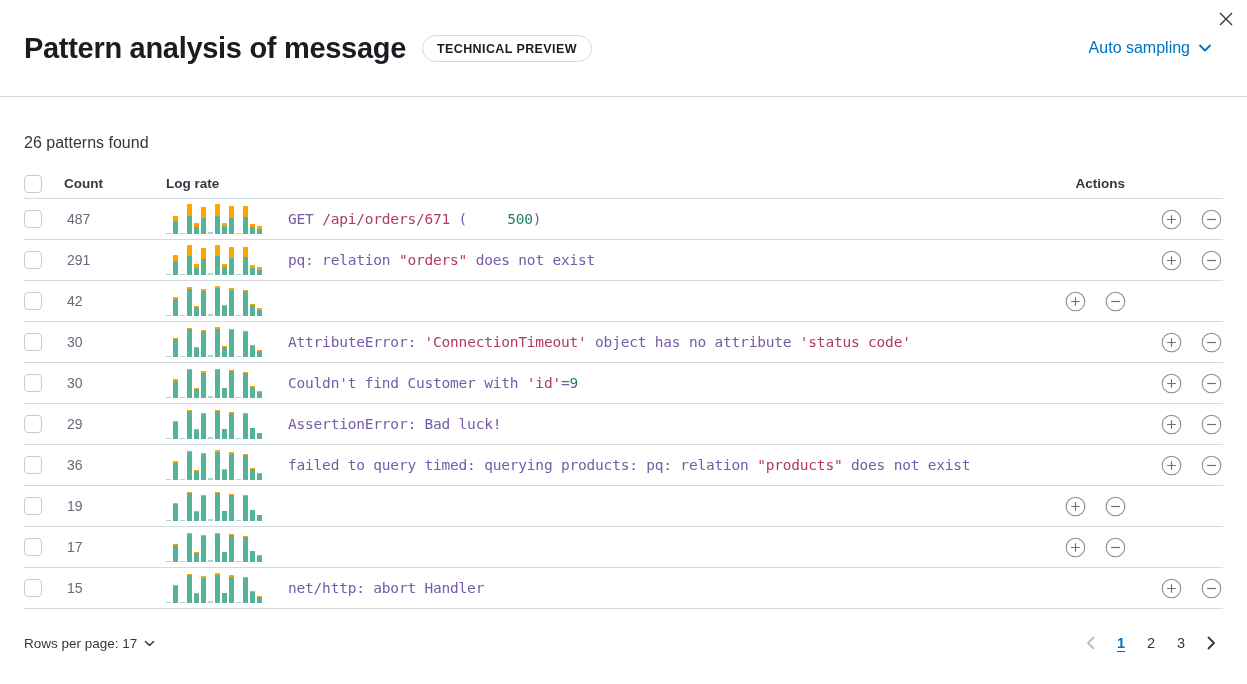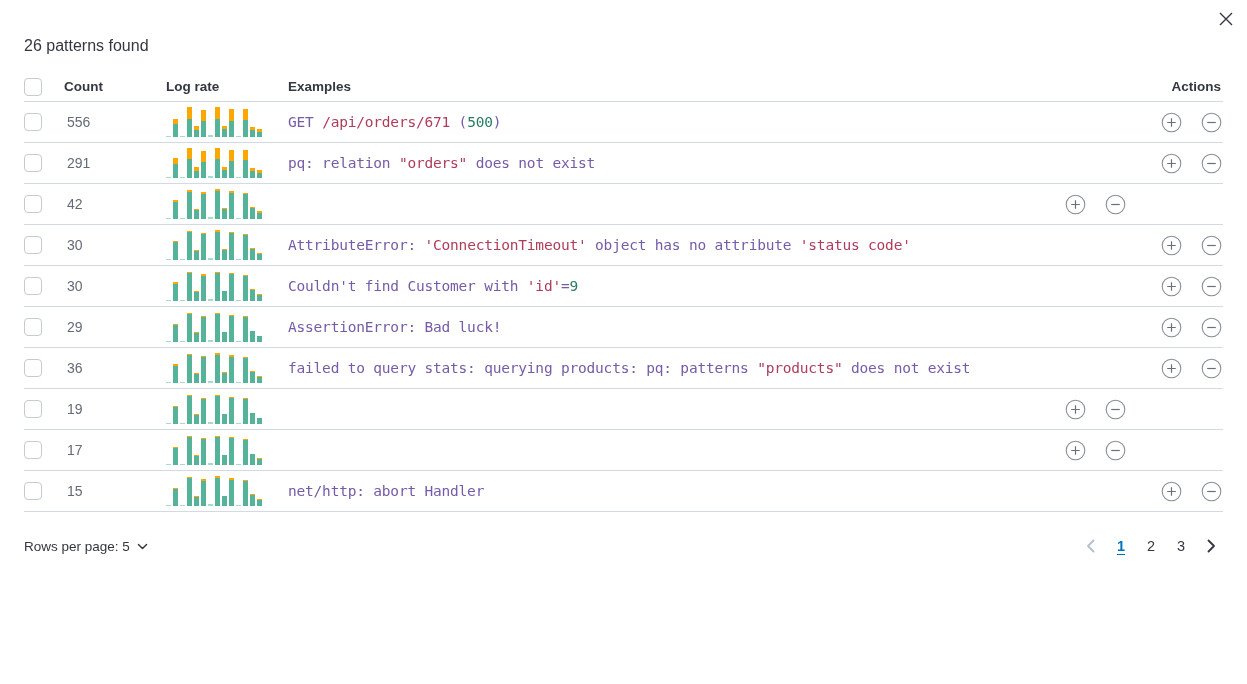--- a/index.html
+++ b/index.html
@@ -103,40 +103,49 @@
 <body>
 
 <div class="app">
 
   <button class="close-btn">
     <svg width="16" height="16" viewBox="0 0 16 16">
       <path d="M2 2 L14 14 M14 2 L2 14" stroke="#343741" stroke-width="1.4" fill="none"></path>
     </svg>
   </button>
 
+  <div class="flyout-header">
+    <h1 class="page-title">Pattern analysis of message</h1>
+    <span class="badge">TECHNICAL PREVIEW</span>
+    <button class="sampling">
+      <span>Auto sampling</span>
+      <svg width="16" height="16" viewBox="0 0 16 16">
+        <path d="M3 5.5 L8 10.5 L13 5.5" stroke="#0071C2" stroke-width="1.8" fill="none" stroke-linecap="round" stroke-linejoin="round"></path>
+      </svg>
+    </button>
+  </div>
 
   <div class="flyout-body">
     <div class="summary">26 patterns found</div>
 
     <div class="table">
       <div class="trow thead">
         <div>
             <div class="checkbox"></div>
           </div>
         <div class="col-label">Count</div>
         <div class="col-label">Log rate</div>
-        <div class="col-label">Examples</div>
         <div class="col-label col-actions">Actions</div>
       </div>
       <div id="table-rows">
           <div class="trow">
             <div>
               <div class="checkbox"></div>
             </div>
-            <div class="count-cell">556</div>
+            <div class="count-cell">487</div>
             <div>
               <div class="chart">
                 <div class="bar">
                   <div class="seg-teal" style="height: 1.5px; background: rgb(169, 220, 200);"></div>
                 </div>
                 <div class="bar">
                   <div class="seg-orange" style="height: 4.8px; background: rgb(252, 167, 0);"></div>
                   <div class="seg-teal" style="height: 13.5px; background: rgb(84, 179, 153);"></div>
                 </div>
                 <div class="bar">
@@ -179,21 +188,21 @@
                 <div class="bar">
                   <div class="seg-orange" style="height: 3px; background: rgb(252, 167, 0);"></div>
                   <div class="seg-teal" style="height: 7.2px; background: rgb(84, 179, 153);"></div>
                 </div>
                 <div class="bar">
                   <div class="seg-orange" style="height: 3px; background: rgb(252, 167, 0);"></div>
                   <div class="seg-teal" style="height: 4.8px; background: rgb(84, 179, 153);"></div>
                 </div>
               </div>
             </div>
-            <div class="example-cell"><span style="color: rgb(118, 91, 167);">GET </span><span style="color: rgb(175, 60, 90);">/api/orders/671</span><span style="color: rgb(118, 91, 167);"> (</span><span style="color: rgb(38, 125, 96);">500</span><span style="color: rgb(118, 91, 167);">)</span></div>
+            <div class="example-cell"><span style="color: rgb(118, 91, 167);">GET </span><span style="color: rgb(175, 60, 90);">/api/orders/671</span><span style="color: rgb(118, 91, 167);"> (</span><span style="color: rgb(38, 125, 96); margin-left: 40px;">500</span><span style="color: rgb(118, 91, 167);">)</span></div>
             <div class="actions-cell">
               <button class="icon-btn"><svg width="21" height="21" viewBox="0 0 21 21">
                   <circle cx="10.5" cy="10.5" r="9.3" stroke="#8A9098" stroke-width="1.1" fill="none"></circle>
                   <path d="M6.2 10.5 H14.8 M10.5 6.2 V14.8" stroke="#6A7077" stroke-width="1.2" fill="none"></path>
                 </svg></button>
               <button class="icon-btn"><svg width="21" height="21" viewBox="0 0 21 21">
                   <circle cx="10.5" cy="10.5" r="9.3" stroke="#8A9098" stroke-width="1.1" fill="none"></circle>
                   <path d="M6.2 10.5 H14.8" stroke="#6A7077" stroke-width="1.2" fill="none"></path>
                 </svg></button>
             </div>
@@ -616,21 +625,21 @@
                 <div class="bar">
                   <div class="seg-orange" style="height: 0.9px; background: rgb(252, 167, 0);"></div>
                   <div class="seg-teal" style="height: 10.8px; background: rgb(84, 179, 153);"></div>
                 </div>
                 <div class="bar">
                   <div class="seg-orange" style="height: 0.9px; background: rgb(252, 167, 0);"></div>
                   <div class="seg-teal" style="height: 6px; background: rgb(84, 179, 153);"></div>
                 </div>
               </div>
             </div>
-            <div class="example-cell"><span style="color: rgb(118, 91, 167);">failed to query stats: querying products: pq: patterns </span><span style="color: rgb(175, 60, 90);">"products"</span><span style="color: rgb(118, 91, 167);"> does not exist</span></div>
+            <div class="example-cell"><span style="color: rgb(118, 91, 167);">failed to query timed: querying products: pq: relation </span><span style="color: rgb(175, 60, 90);">"products"</span><span style="color: rgb(118, 91, 167);"> does not exist</span></div>
             <div class="actions-cell">
               <button class="icon-btn"><svg width="21" height="21" viewBox="0 0 21 21">
                   <circle cx="10.5" cy="10.5" r="9.3" stroke="#8A9098" stroke-width="1.1" fill="none"></circle>
                   <path d="M6.2 10.5 H14.8 M10.5 6.2 V14.8" stroke="#6A7077" stroke-width="1.2" fill="none"></path>
                 </svg></button>
               <button class="icon-btn"><svg width="21" height="21" viewBox="0 0 21 21">
                   <circle cx="10.5" cy="10.5" r="9.3" stroke="#8A9098" stroke-width="1.1" fill="none"></circle>
                   <path d="M6.2 10.5 H14.8" stroke="#6A7077" stroke-width="1.2" fill="none"></path>
                 </svg></button>
             </div>
@@ -850,21 +859,21 @@
                   <circle cx="10.5" cy="10.5" r="9.3" stroke="#8A9098" stroke-width="1.1" fill="none"></circle>
                   <path d="M6.2 10.5 H14.8" stroke="#6A7077" stroke-width="1.2" fill="none"></path>
                 </svg></button>
             </div>
           </div>
         </div>
     </div>
 
     <div class="flyout-footer" style="padding-left:0;padding-right:0;">
       <button class="rows-per-page">
-        <span>Rows per page: 5</span>
+        <span>Rows per page: 17</span>
         <svg width="13" height="13" viewBox="0 0 16 16">
           <path d="M3 5.5 L8 10.5 L13 5.5" stroke="#343741" stroke-width="1.8" fill="none" stroke-linecap="round" stroke-linejoin="round"></path>
         </svg>
       </button>
       <div class="pagination" id="pagination">
         <button class="page-nav disabled">
           <svg width="16" height="16" viewBox="0 0 16 16">
             <path d="M10.5 2.5 L5 8 L10.5 13.5" stroke="#B6BEC9" stroke-width="1.8" fill="none" stroke-linecap="round" stroke-linejoin="round"></path>
           </svg>
         </button>

